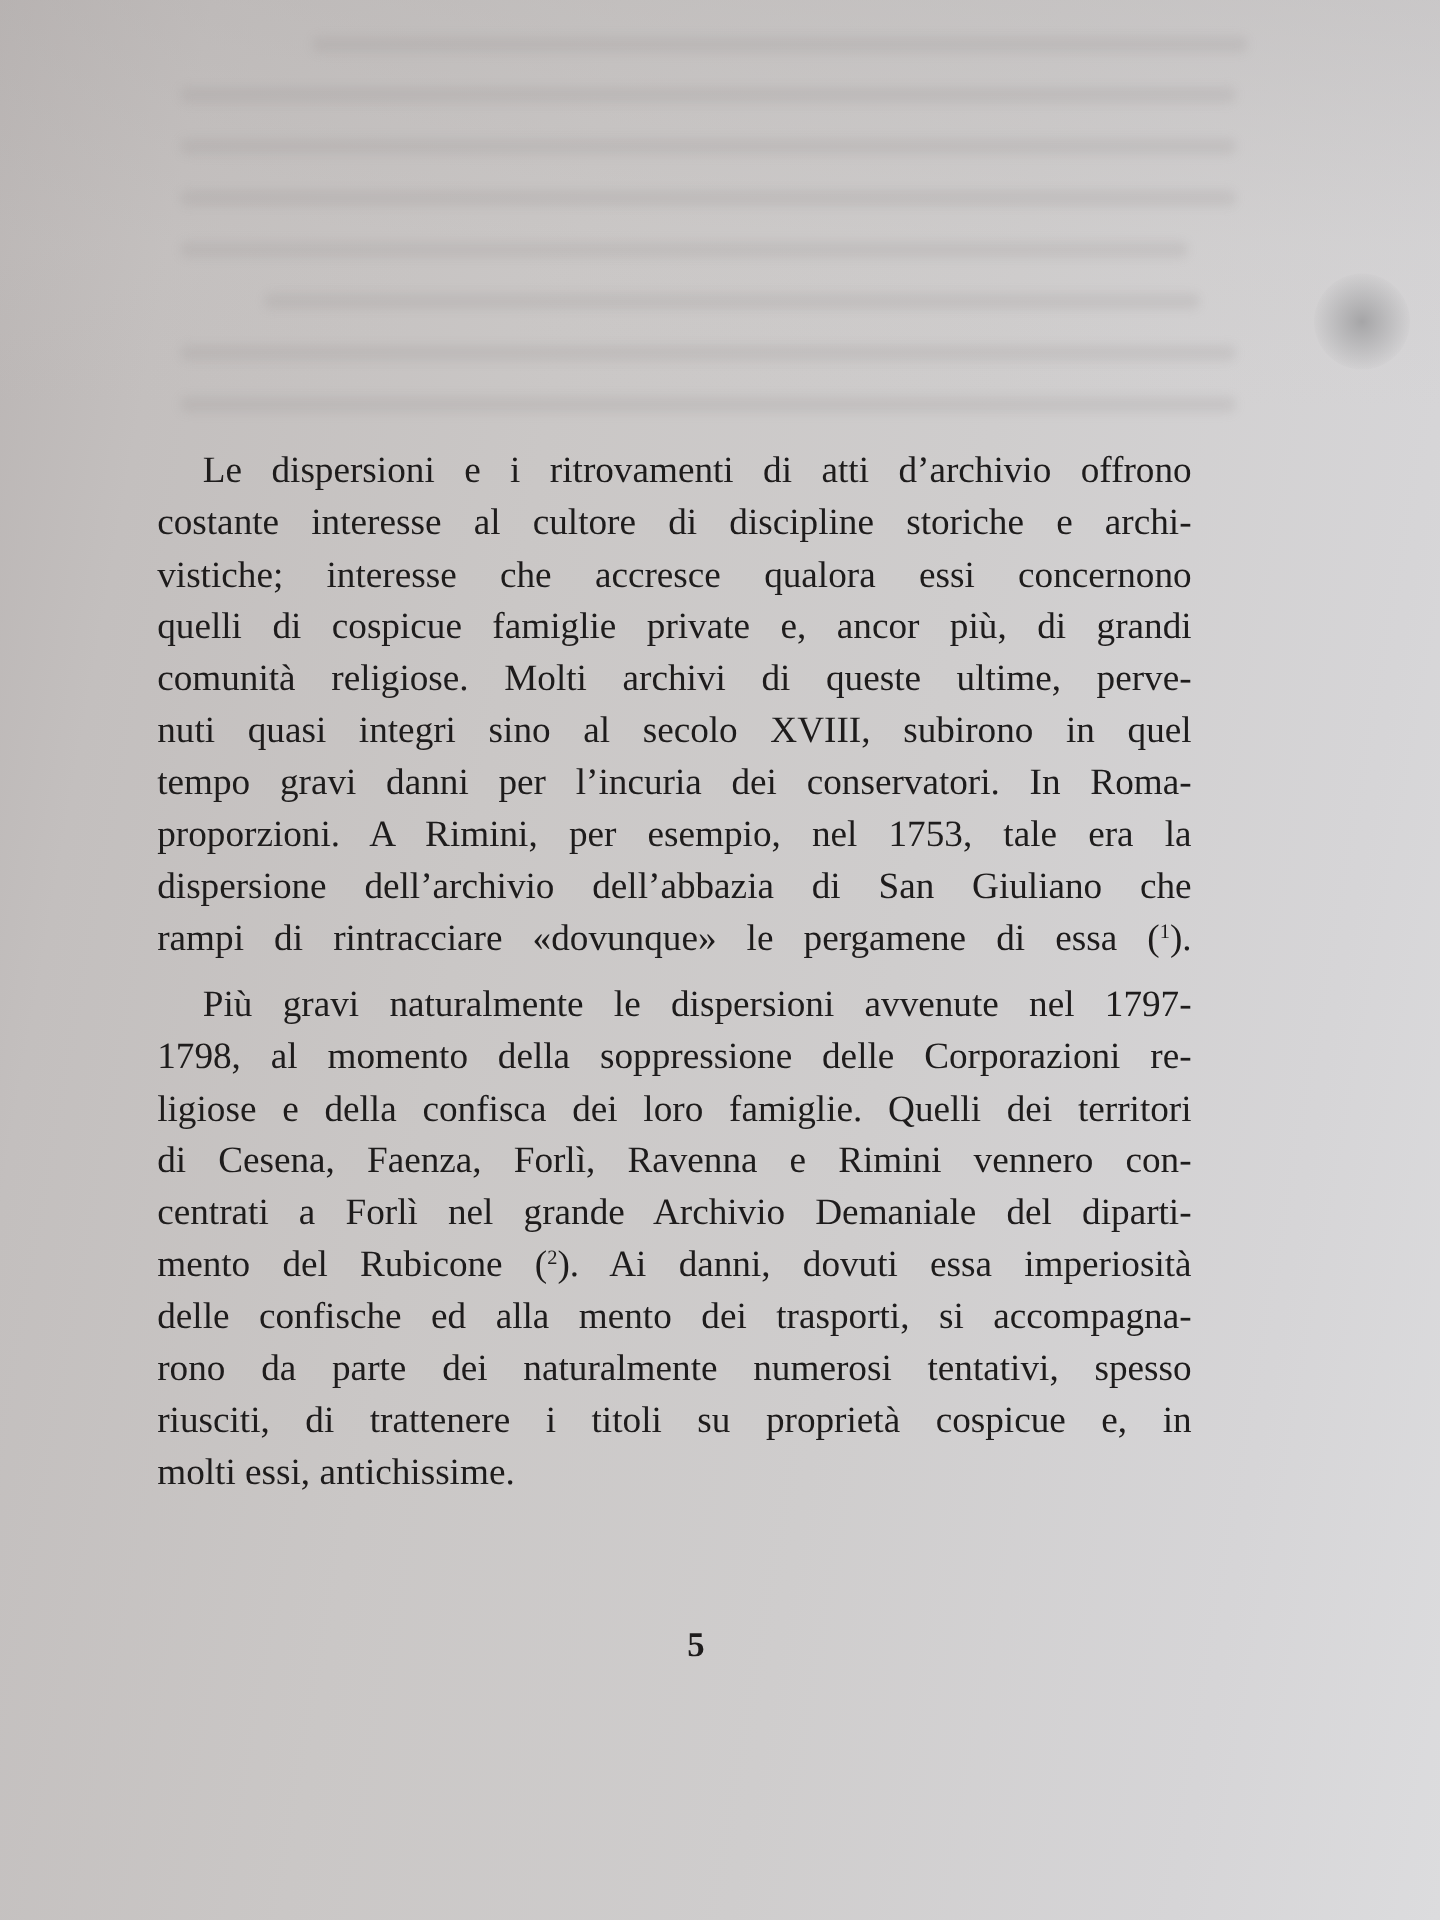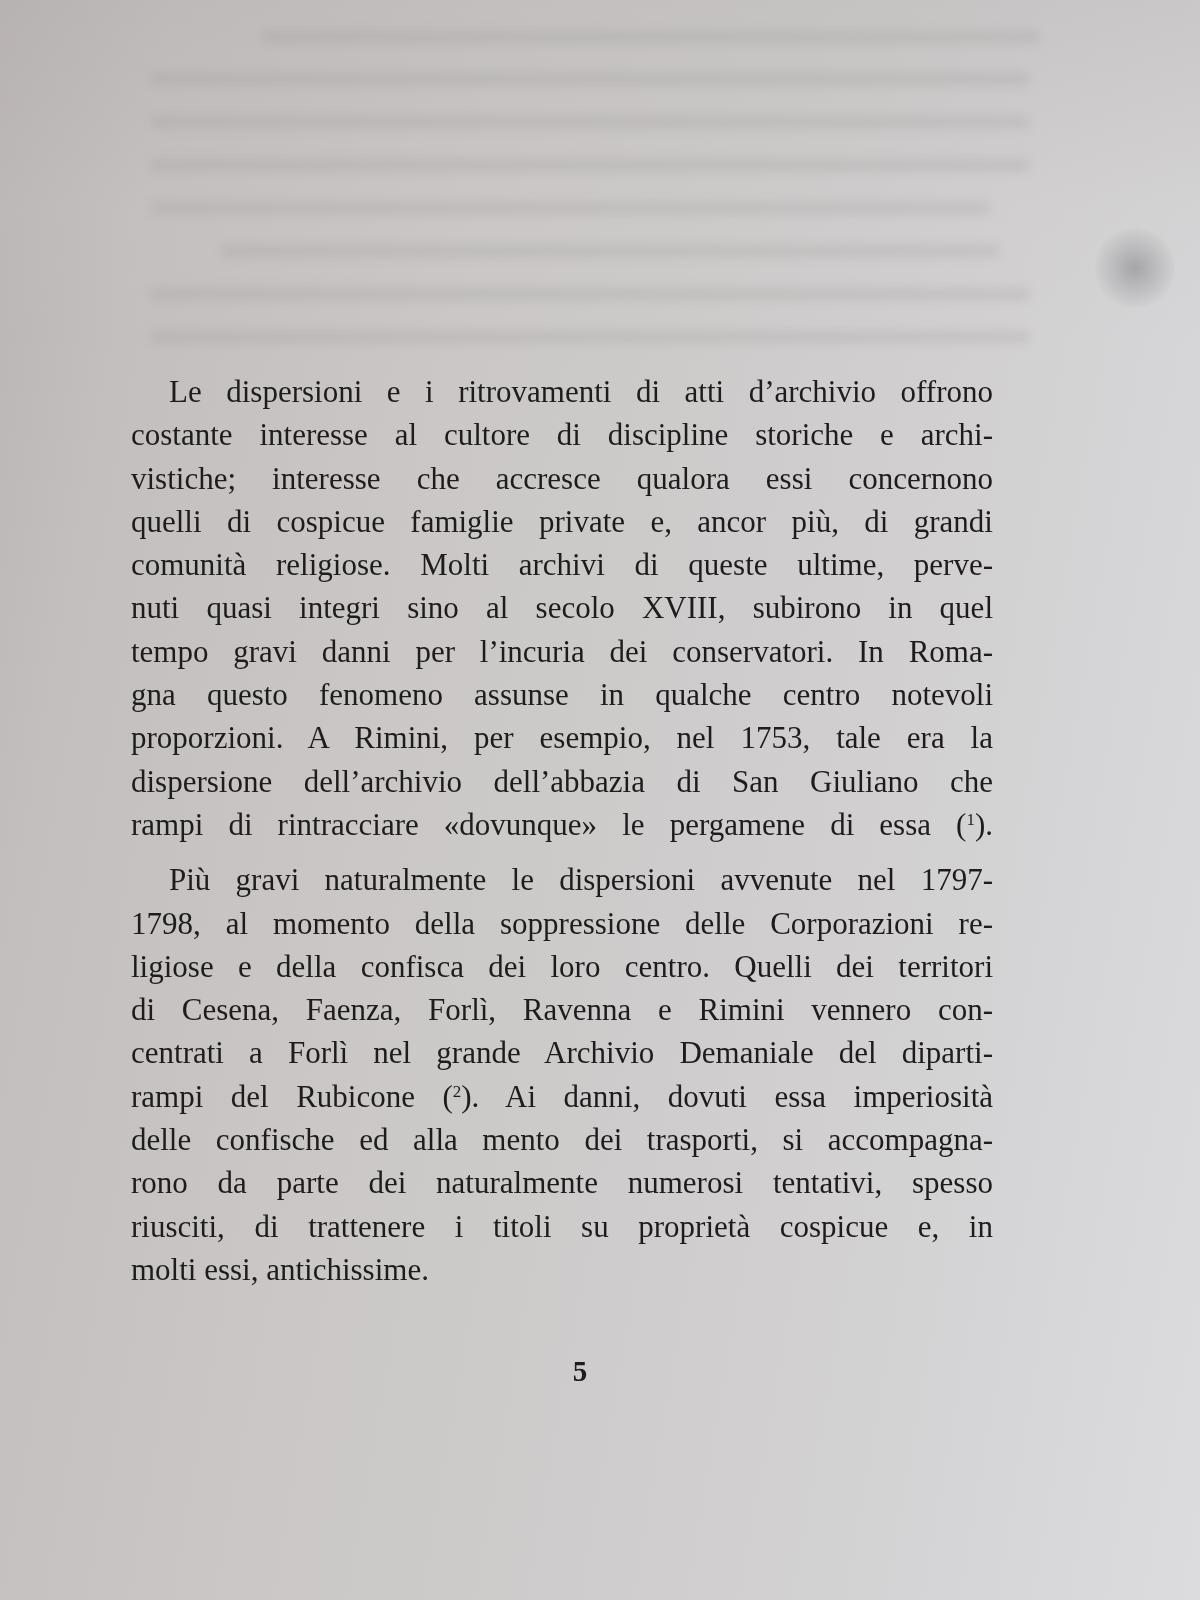--- a/index.html
+++ b/index.html
@@ -101,32 +101,31 @@
 
 <div class="text-block">
   <div class="para">
     <span class="line indent">Le dispersioni e i ritrovamenti di atti d’archivio offrono</span>
     <span class="line">costante interesse al cultore di discipline storiche e archi-</span>
     <span class="line">vistiche; interesse che accresce qualora essi concernono</span>
     <span class="line">quelli di cospicue famiglie private e, ancor più, di grandi</span>
     <span class="line">comunità religiose. Molti archivi di queste ultime, perve-</span>
     <span class="line">nuti quasi integri sino al secolo XVIII, subirono in quel</span>
     <span class="line">tempo gravi danni per l’incuria dei conservatori. In Roma-</span>
-    <span class="line">gna questo fenomeno assunse in qualche centro notevoli</span>
     <span class="line">proporzioni. A Rimini, per esempio, nel 1753, tale era la</span>
     <span class="line">dispersione dell’archivio dell’abbazia di San Giuliano che</span>
     <span class="line"><span>rampi di rintracciare «dovunque» le pergamene di essa (</span><sup>1</sup><span>).</span></span>
   </div>
   <div class="para">
     <span class="line indent">Più gravi naturalmente le dispersioni avvenute nel 1797-</span>
     <span class="line">1798, al momento della soppressione delle Corporazioni re-</span>
-    <span class="line">ligiose e della confisca dei loro centro. Quelli dei territori</span>
+    <span class="line">ligiose e della confisca dei loro famiglie. Quelli dei territori</span>
     <span class="line">di Cesena, Faenza, Forlì, Ravenna e Rimini vennero con-</span>
     <span class="line">centrati a Forlì nel grande Archivio Demaniale del diparti-</span>
-    <span class="line"><span>rampi del Rubicone (</span><sup>2</sup><span>). Ai danni, dovuti essa imperiosità</span></span>
+    <span class="line"><span>mento del Rubicone (</span><sup>2</sup><span>). Ai danni, dovuti essa imperiosità</span></span>
     <span class="line">delle confische ed alla mento dei trasporti, si accompagna-</span>
     <span class="line">rono da parte dei naturalmente numerosi tentativi, spesso</span>
     <span class="line">riusciti, di trattenere i titoli su proprietà cospicue e, in</span>
     <span class="line last">molti essi, antichissime.</span>
   </div>
 </div>
 
 <div class="page-number">5</div>
 
 </body></html>

